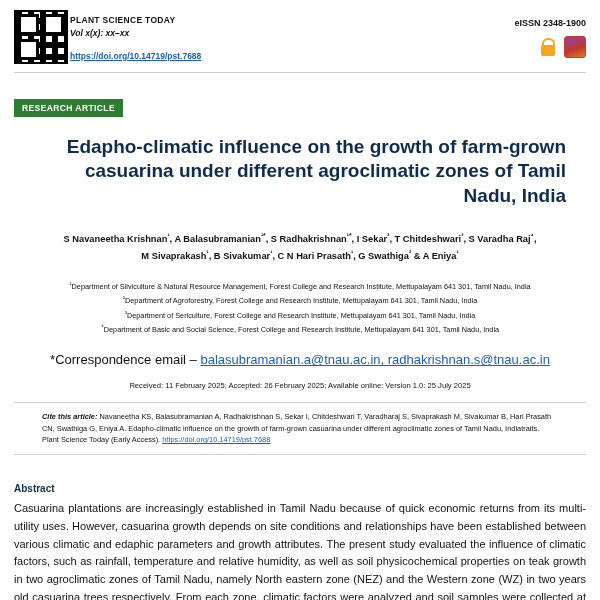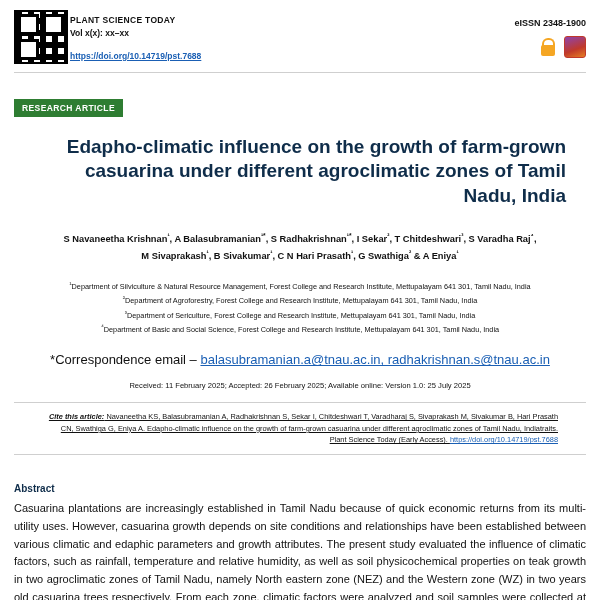--- a/index.html
+++ b/index.html
@@ -66,20 +66,21 @@
     font-weight: bold;
     letter-spacing: 0.3px;
     color: #111;
     margin-bottom: 3px;
   }
   .journal-vol {
     font-size: 8.5px;
     font-weight: bold;
     color: #111;
     margin-bottom: 13px;
+    font-style: italic;
   }
   .journal-doi {
     font-size: 8.5px;
     font-weight: bold;
     color: #1a5fb4;
     text-decoration: underline;
   }
   .right-block {
     flex: 0 0 auto;
     text-align: right;
@@ -190,25 +191,24 @@
     margin-top: 14px;
     color: #111;
   }
 
   
   .cite-box {
     border-top: 1px solid #cfcfcf;
     border-bottom: 1px solid #cfcfcf;
     margin-top: 12px;
     padding: 8px 28px;
-    text-align: right;
+    text-align: left;
     font-size: 7.4px;
     line-height: 1.55;
     color: #111;
-    text-decoration: underline;
   }
   .cite-label {
     font-weight: bold;
     font-style: italic;
   }
   .cite-box a {
     color: #1a5fb4;
     text-decoration: underline;
   }
 

